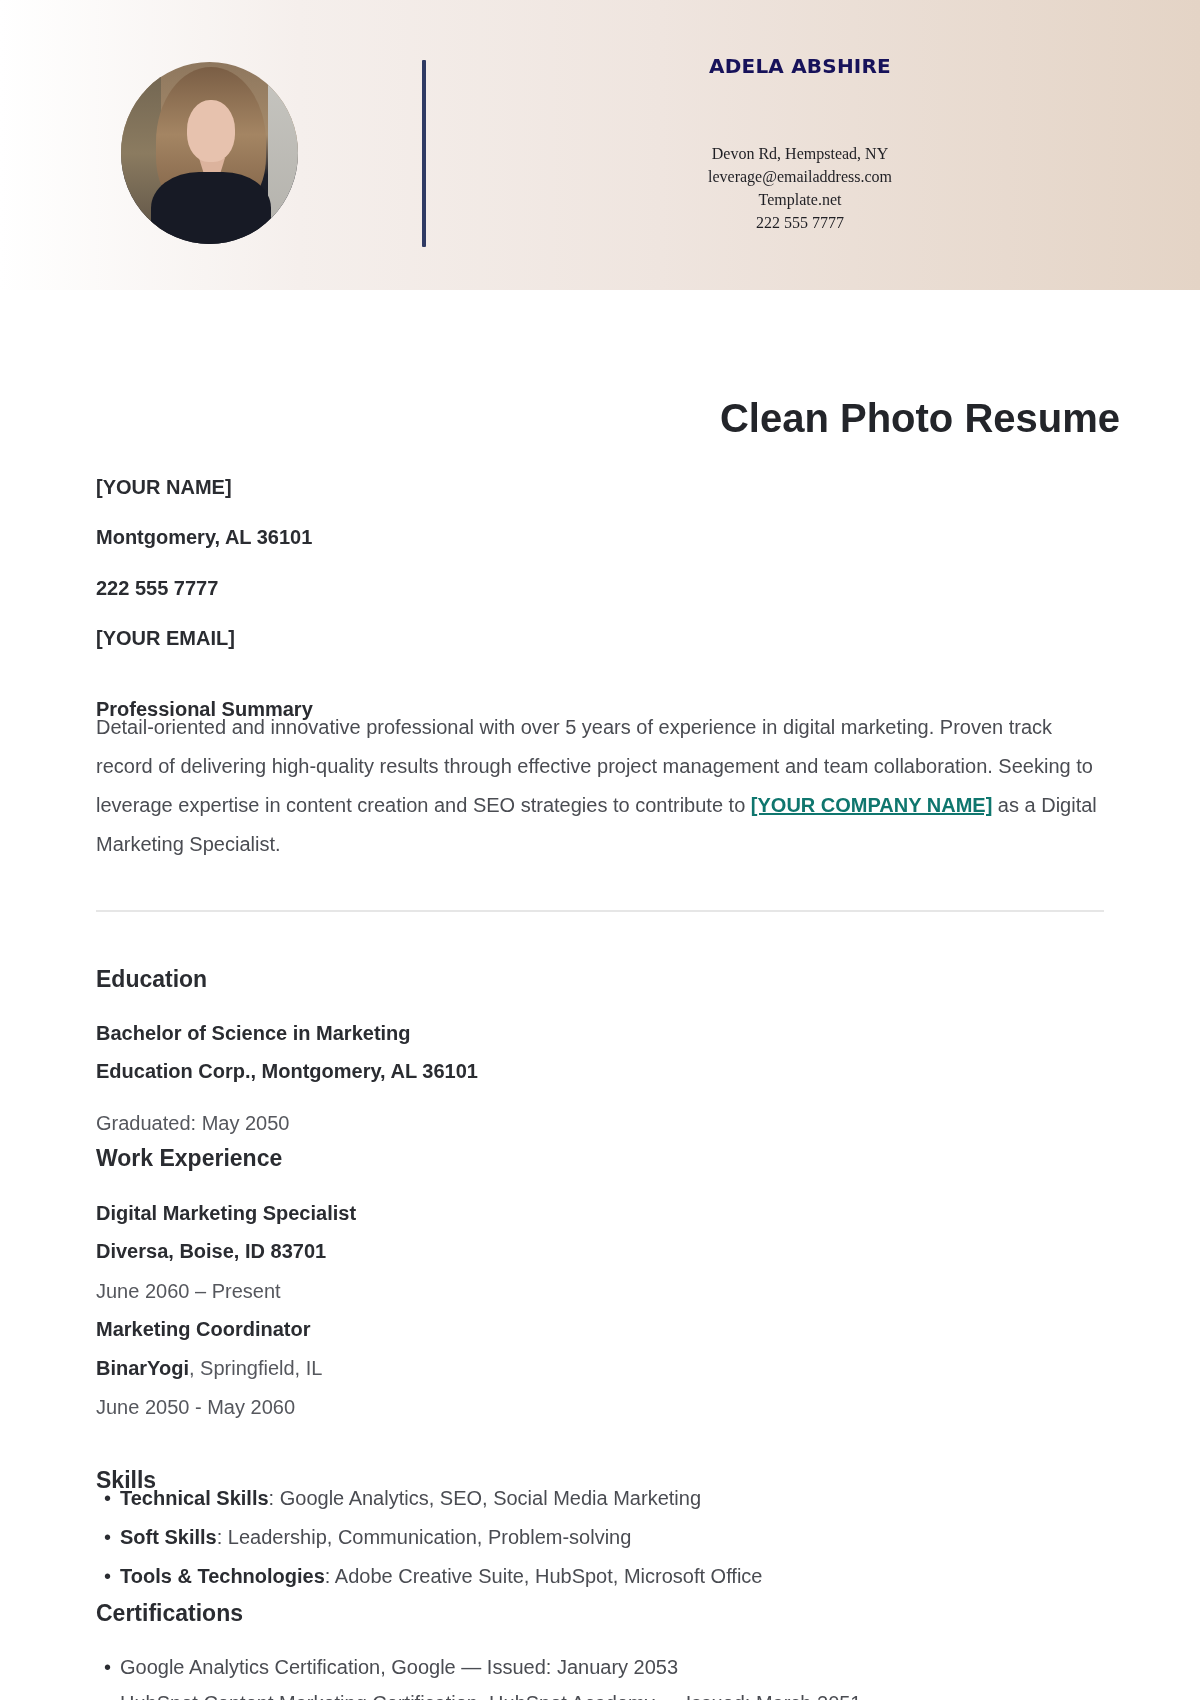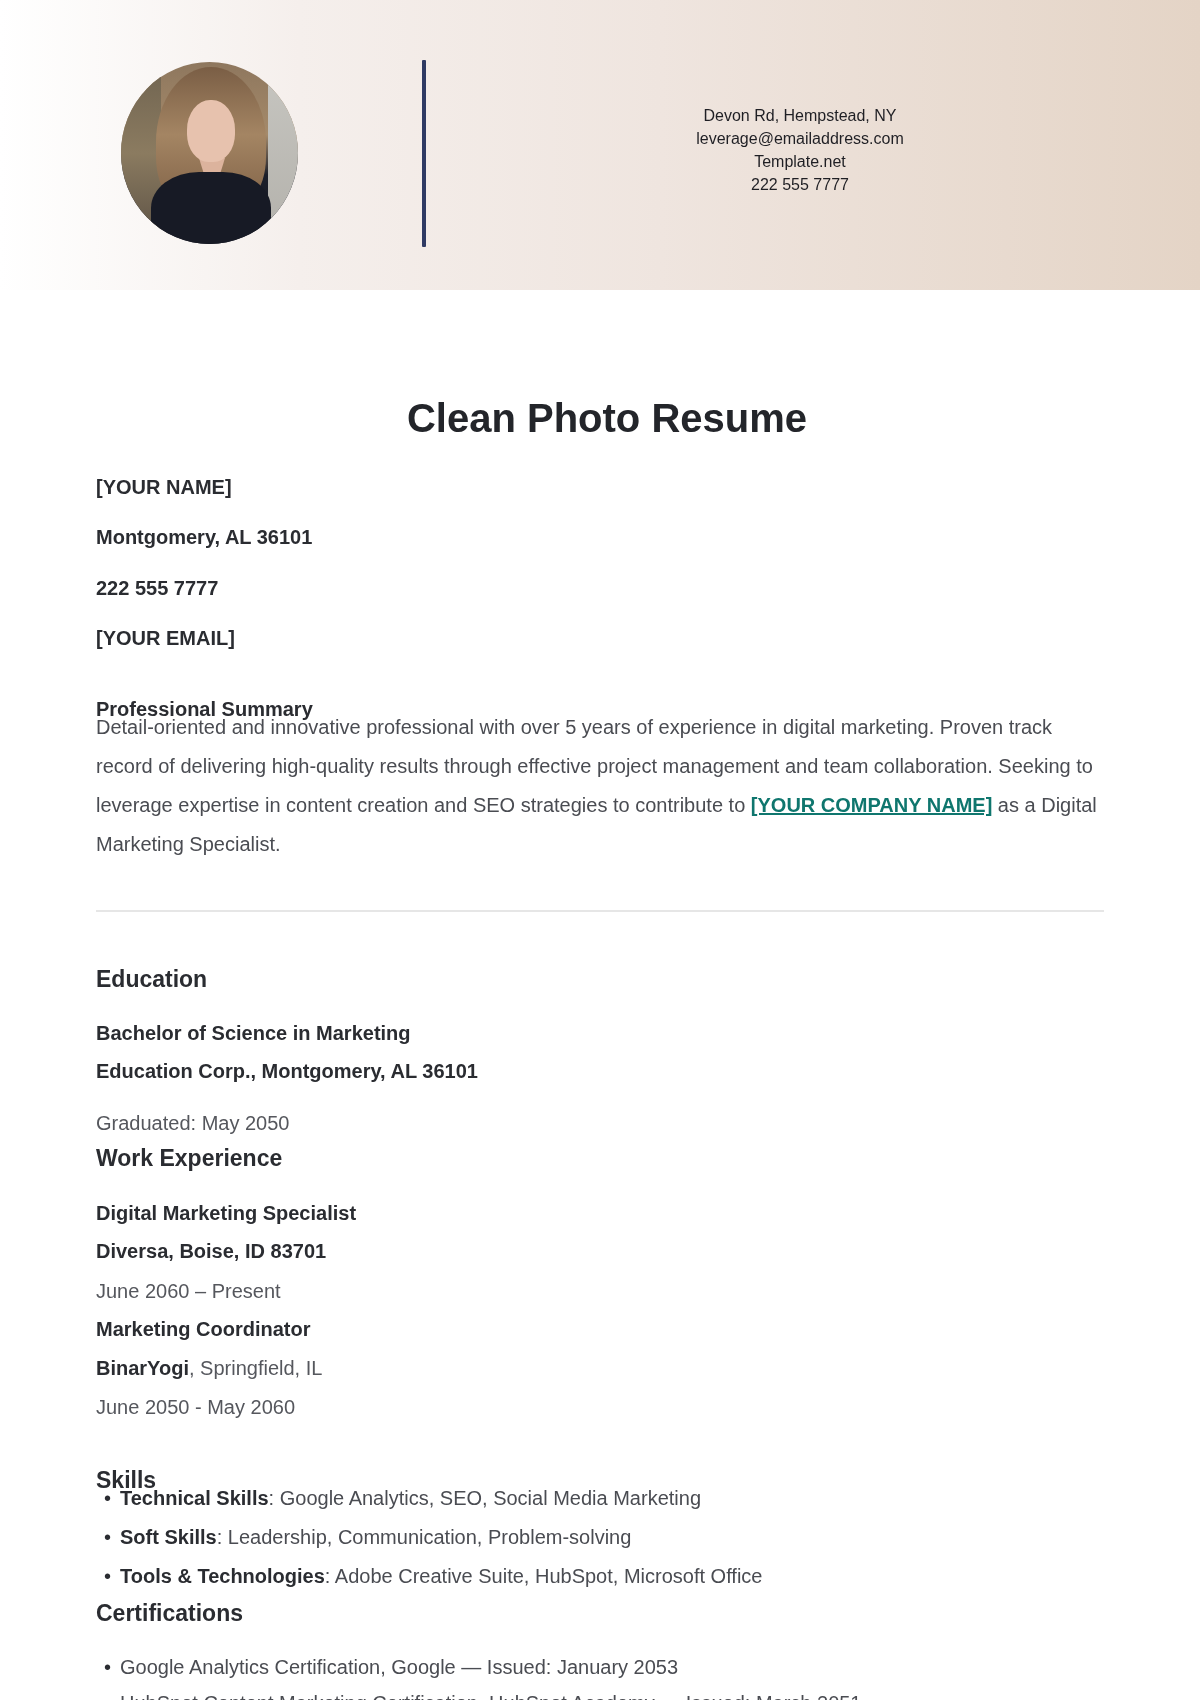--- a/index.html
+++ b/index.html
@@ -20,24 +20,24 @@
     .photo .bg-right { position: absolute; right: 0; top: 0; width: 30px; height: 100%; background: linear-gradient(180deg,#c7c6c1,#b3b1ab); }
     .photo .hair { position: absolute; left: 35px; top: 5px; width: 110px; height: 150px; border-radius: 50% 50% 40% 40%; background: linear-gradient(180deg,#7a5e45,#a48563 45%,#8a6c4f 80%); }
     .photo .face { position: absolute; left: 66px; top: 38px; width: 48px; height: 62px; border-radius: 48% 48% 45% 45%; background: #e7c2ae; }
     .photo .jacket { position: absolute; left: 30px; top: 110px; width: 120px; height: 90px; border-radius: 40% 40% 0 0; background: #171a25; }
     .photo .neck { position: absolute; left: 78px; top: 96px; width: 26px; height: 34px; background: #dcb39d; clip-path: polygon(0 0,100% 0,60% 100%,40% 100%); }
 
     .divider-v { position: absolute; left: 422px; top: 60px; width: 4px; height: 187px; background: #2f3a63; border-radius: 1px; }
 
     .contact { position: absolute; left: 630px; top: 54px; width: 340px; text-align: center; }
     .contact .name { font-family: "DejaVu Sans", sans-serif; font-weight: bold; font-size: 20px; color: #17125a; letter-spacing: 0.2px; }
-    .contact .lines { margin-top: 50px; font-family: Liberation Sans, sans-serif; font-size: 16px; line-height: 23px; color: #1f1f24; }
+    .contact .lines { margin-top: 64px; font-family: Liberation Serif, serif; font-size: 16px; line-height: 23px; color: #1f1f24; }
 
     .main { position: absolute; left: 96px; top: 0; width: 1008px; }
-    .doc-title { position: absolute; left: 7px; top: 396px; width: 1008px; text-align: center; font-size: 40px; font-weight: bold; color: #23252a; }
+    .doc-title { position: absolute; left: 16px; top: 396px; width: 1008px; text-align: right; font-size: 40px; font-weight: bold; color: #23252a; }
     .line-bold { position: absolute; left: 0; font-size: 20px; font-weight: bold; color: #2a2c31; white-space: nowrap; }
     .summary { position: absolute; left: 0; top: 708px; width: 1008px; font-size: 20px; line-height: 39px; color: #4a4c52; }
     .summary b { color: #0f766e; text-decoration: underline; }
     .rule { position: absolute; left: 0; top: 910px; width: 1008px; height: 2px; background: #e6e6e6; }
     .sec-h { position: absolute; left: 0; font-size: 23px; font-weight: bold; color: #2a2c31; white-space: nowrap; }
     .line-reg { position: absolute; left: 0; font-size: 20px; color: #55575d; white-space: nowrap; }
     .line-mixed { position: absolute; left: 0; font-size: 20px; color: #55575d; white-space: nowrap; }
     .line-mixed b { color: #2a2c31; }
     .bullet { position: absolute; left: 8px; font-size: 20px; color: #4a4c52; white-space: nowrap; }
     .bullet .dot { display: inline-block; width: 16px; color: #2a2c31; }
@@ -50,20 +50,21 @@
   <div class="photo" title="Portrait photo of Adela Abshire">
     <div class="bg-left"></div>
     <div class="bg-right"></div>
     <div class="hair"></div>
     <div class="neck"></div>
     <div class="jacket"></div>
     <div class="face"></div>
   </div>
   <div class="divider-v"></div>
   <div class="contact">
+    <div class="name">ADELA ABSHIRE</div>
     <div class="lines">
       <div>Devon Rd, Hempstead, NY</div>
       <div>leverage@emailaddress.com</div>
       <div>Template.net</div>
       <div>222 555 7777</div>
     </div>
   </div>
 </div>
 
 <div class="main">

